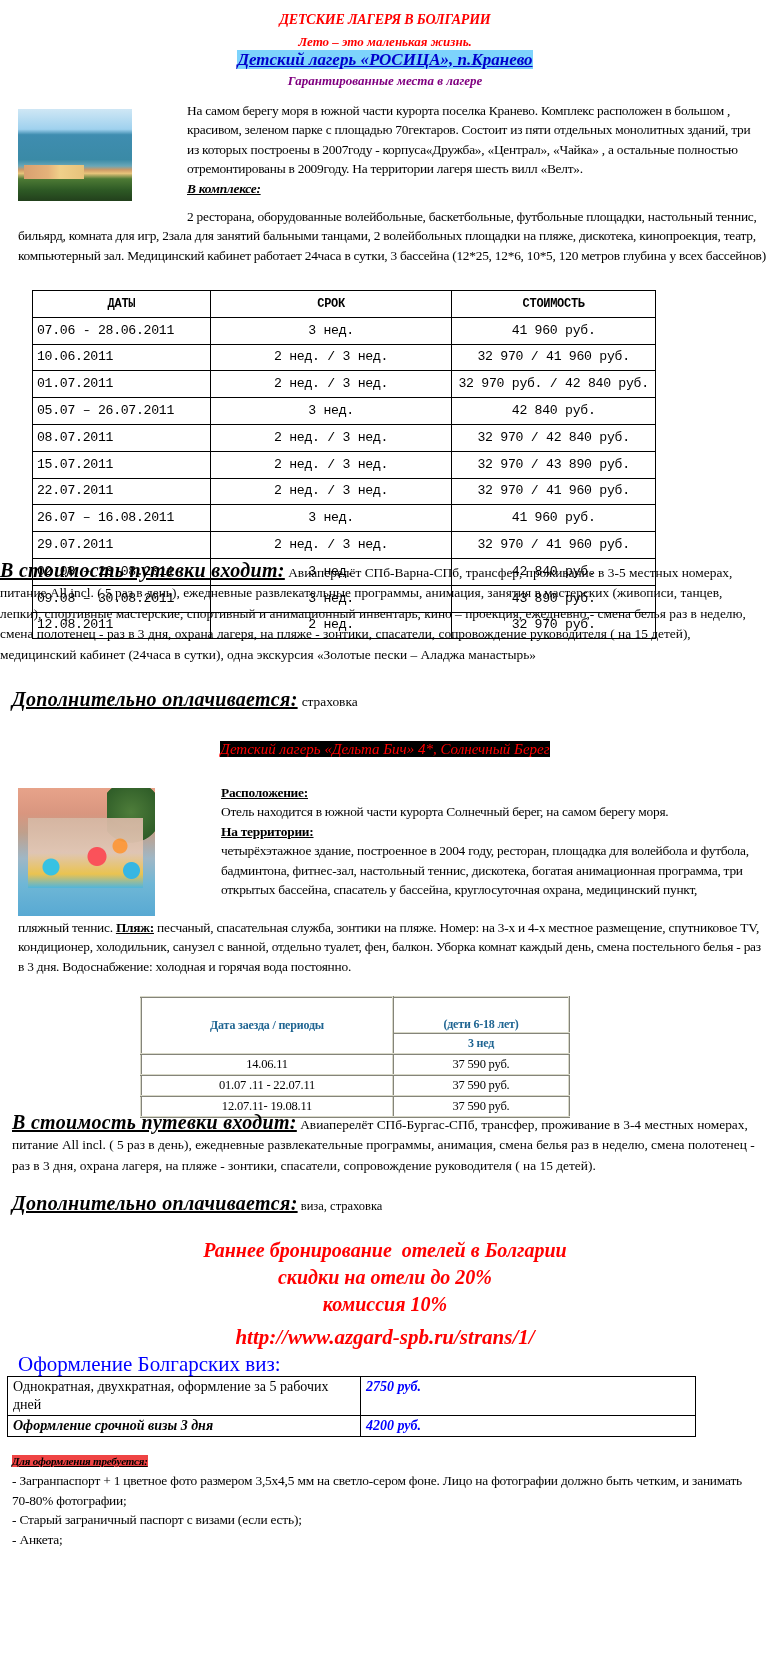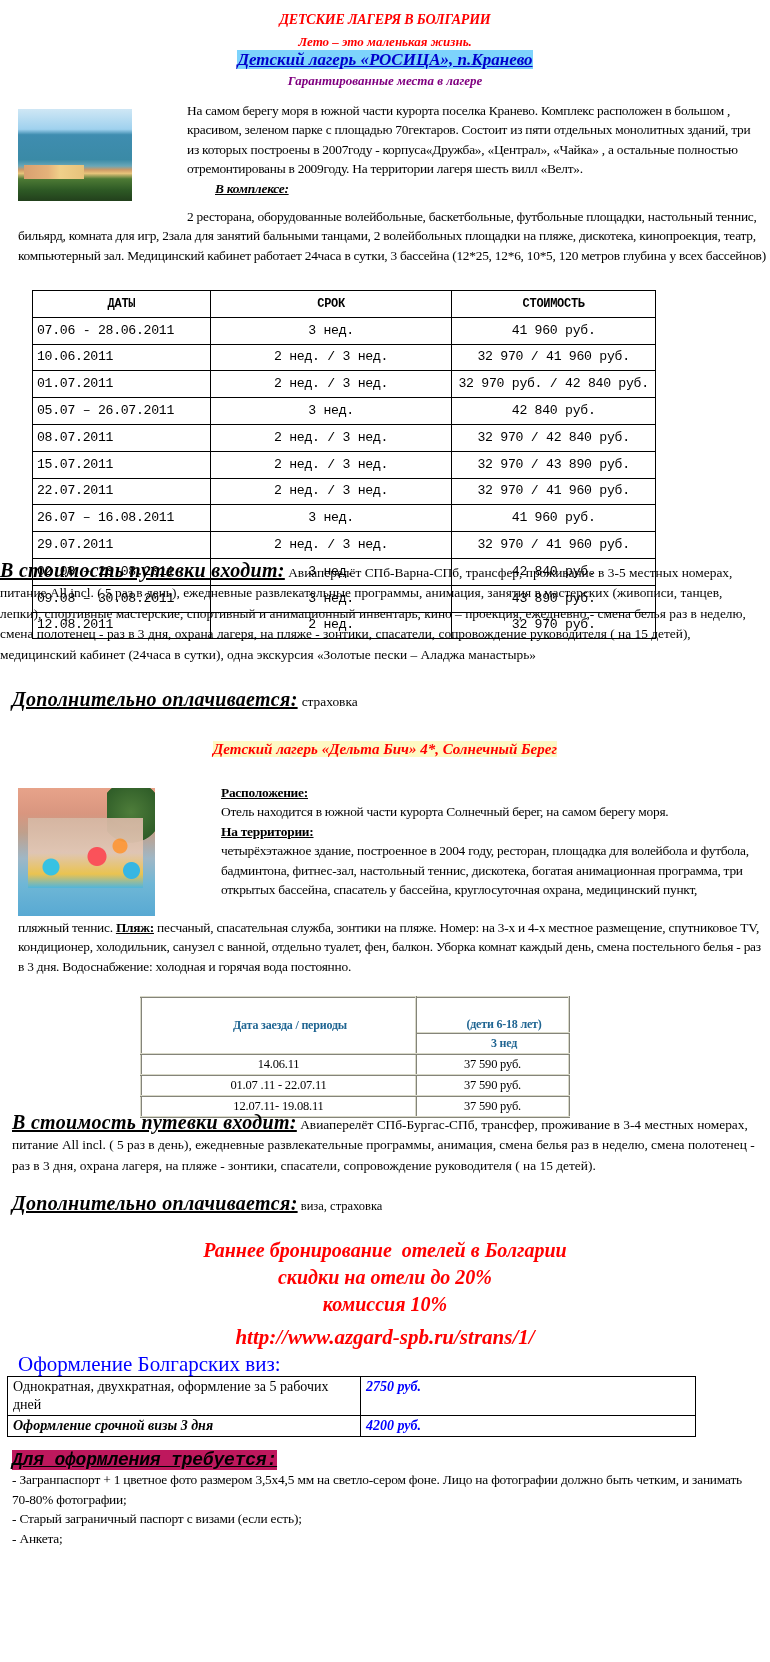--- a/index.html
+++ b/index.html
@@ -23,59 +23,59 @@
   .photo2 .tree { position:absolute; right:0; top:0; width:48px; height:60px; background: radial-gradient(circle at 50% 40%, #4e7d3a, #2f5d28 70%, transparent 72%); }
   .photo2 .kids { position:absolute; left:10px; top:30px; width:115px; height:70px;
     background: radial-gradient(circle at 20% 70%, #33c3e5 0 8px, transparent 9px),
                 radial-gradient(circle at 60% 55%, #ff4d55 0 9px, transparent 10px),
                 radial-gradient(circle at 80% 40%, #ff9a3c 0 7px, transparent 8px),
                 radial-gradient(circle at 90% 75%, #33b6e5 0 8px, transparent 9px),
                 linear-gradient(180deg, #d6b7a3, #e3c7b4 50%, #f0c44a 80%, #4fb6dd); opacity: .95; }
 
   .p1 { left: 187px; top: 101px; width: 570px; }
   .p1b { left: 18px; top: 101px; width: 750px; }
-  .ul-bi { font-weight: bold; font-style: italic; text-decoration: underline; margin-left: 28px; }
+  .ul-bi { font-weight: bold; font-style: italic; text-decoration: underline; }
   .ul-b { font-weight: bold; text-decoration: underline; }
 
   table { border-collapse: collapse; }
   .tbl1 { position: absolute; left: 32px; top: 290px; width: 624px; font-size: 13.2px; letter-spacing: -0.3px; }
   .tbl1 td, .tbl1 th { border: 1px solid #000; height: 17.8px; padding: 4px 4px; line-height: 16px; font-family: Liberation Mono, monospace; }
   .tbl1 th { font-weight: bold; font-size: 12px; text-align: center; }
   .tbl1 td.c { text-align: center; }
   .tbl1 col.c1 { width: 178px; } .tbl1 col.c2 { width: 242px; } .tbl1 col.c3 { width: 204px; }
 
   .inc-head { font-size: 20px; font-weight: bold; font-style: italic; text-decoration: underline; letter-spacing: 0.3px; }
   .inc-text { font-size: 13.4px; }
 
   .blk1 { left: 0; top: 561px; width: 748px; line-height: 19.4px; }
   .extra1 { left: 12px; top: 688px; width: 748px; }
   .sec2 { left: 0; width: 770px; top: 741px; text-align: center; font-size: 15px; }
-  .sec2 span { background:#fef9c3; color:#ff0000; font-weight:bold; font-style:italic; }
+  .sec2 span { background:#000000; color:#ff0000; font-weight:normal; font-style:italic; }
 
   .p2 { left: 221px; top: 783px; width: 540px; }
   .p2b { left: 18px; top: 918px; width: 745px; }
 
   .tbl2 { position: absolute; left: 140px; top: 996px; width: 430px; font-size: 12.5px; letter-spacing: -0.2px; }
   .tbl2 td { border: 2px ridge #d8d8c8; text-align: center; height: 19px; padding: 0; }
-  .tbl2 .hd { color: #1f6592; font-weight: bold; font-size: 12px; padding-left: 23px; }
+  .tbl2 .hd { color: #1f6592; font-weight: bold; font-size: 12px; }
 
   .blk2 { left: 12px; top: 1113px; width: 748px; line-height: 19.4px; }
   .extra2 { left: 12px; top: 1192px; width: 748px; }
 
   .promo { left: 0; width: 770px; text-align: center; color: #ff0000; font-weight: bold; font-style: italic; font-size: 20px; line-height: 27px; top: 1237px; }
   .promo .url { font-size: 21px; }
 
   .visa-title { left: 18px; top: 1352px; color: #0000ff; font-size: 21px; font-family: "Liberation Serif", serif; text-align: center; }
   .tbl3 { position: absolute; left: 7px; top: 1376px; width: 689px; font-size: 14px; padding-left: 24px; }
   .tbl3 td { border: 1px solid #000; vertical-align: top; padding: 1px 5px; line-height: 18px; }
   .tbl3 .price { color: #0000ff; font-weight: bold; font-style: italic; width: 324px; }
   .tbl3 .bi { font-weight: bold; font-style: italic; }
 
   .req { left: 12px; top: 1451px; width: 750px; line-height: 19.4px; font-size: 13.4px; letter-spacing: -0.2px; }
-  .req .rh span { background:#be185d; font-weight:bold; font-style:italic; text-decoration: underline; font-size: 18px; font-family: Liberation Mono, monospace; }
+  .req .rh span { background:#ef4444; font-weight:bold; font-style:italic; text-decoration: underline; font-size: 11px; }
 </style>
 </head>
 <body>
 
 <div class="abs center hdr-red t1">ДЕТСКИЕ ЛАГЕРЯ В БОЛГАРИИ</div>
 <div class="abs center hdr-red t2">Лето – это маленькая жизнь.</div>
 <div class="abs center t3">
   <span>Детский лагерь «РОСИЦА», п.Кранево</span>
 </div>
 <div class="abs center t4">Гарантированные места в лагере</div>

